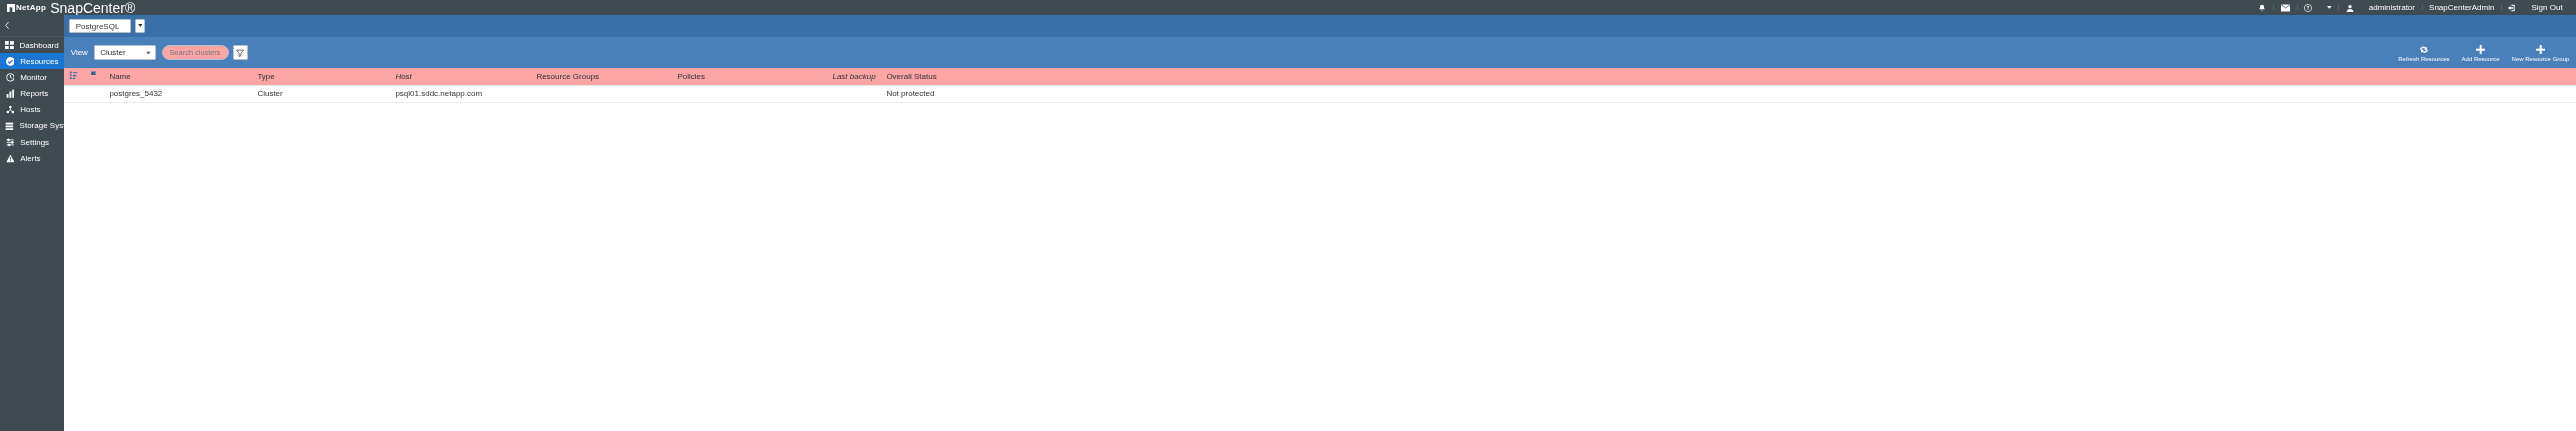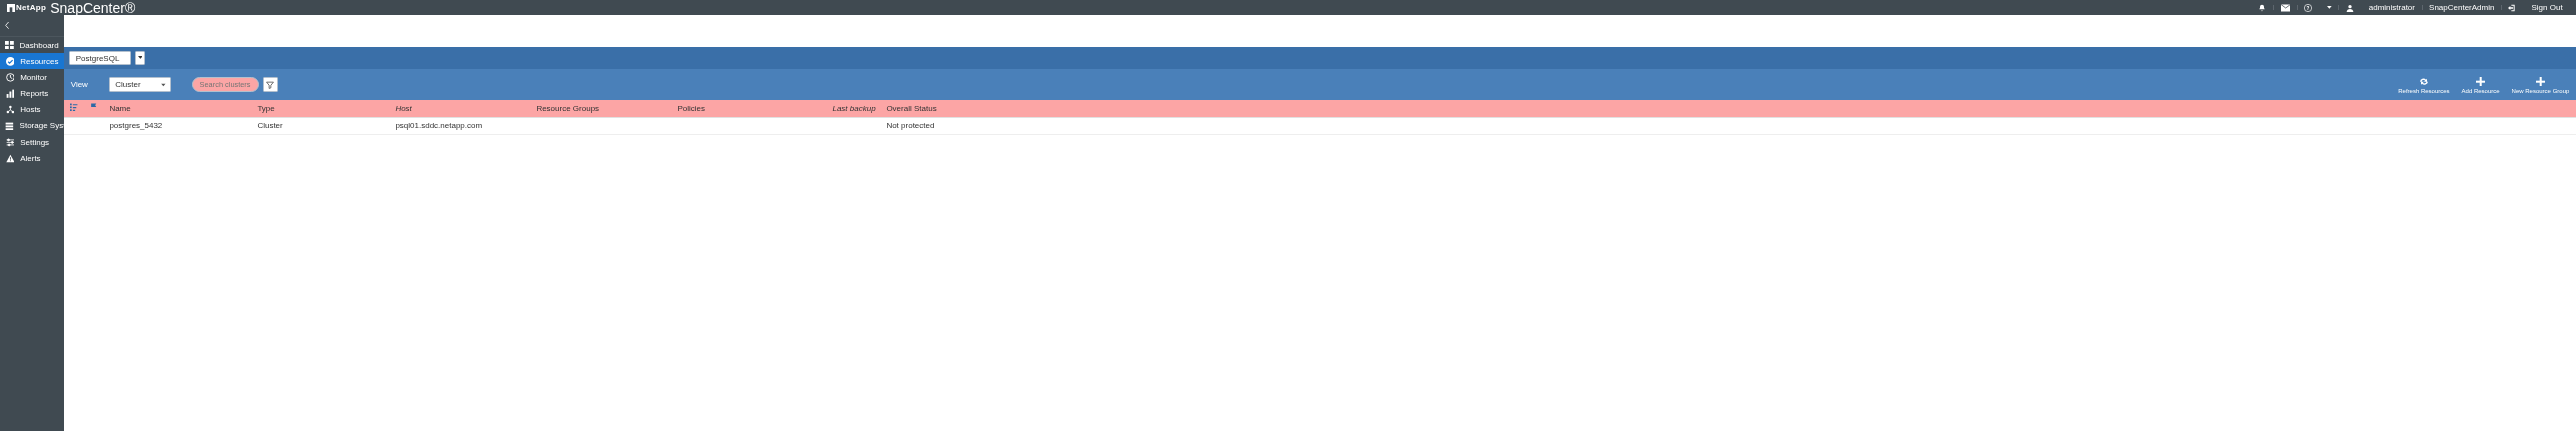--- a/index.html
+++ b/index.html
@@ -21,25 +21,25 @@
   .sidebar { width: 64px; background: #404a51; color: #fff; display: flex; flex-direction: column; font-size: 8px; }
   .sidebar-collapse { height: 22px; display: flex; align-items: center; justify-content: flex-start; padding-left: 4px; border-bottom: 0.7px solid #4c565d; cursor: pointer; }
   .nav-item { display: flex; align-items: center; gap: 5.4px; padding: 3.4px 5.4px; cursor: pointer; min-height: 16px; border-bottom: 0px solid transparent; }
   .nav-item.active { background: #1976d2; }
   .nav-icon { width: 9.4px; height: 9.4px; display: flex; align-items: center; justify-content: center; }
   .nav-label { white-space: nowrap; }
 
   
   .content { flex: 1; display: flex; flex-direction: column; min-width: 0; }
 
-  .context-bar { height: 22px; background: #3a6fa8; display: flex; align-items: center; padding: 0 5.4px; gap: 4px; margin-top: 32px; }
+  .context-bar { height: 22px; background: #3a6fa8; display: flex; align-items: center; padding: 0 5.4px; gap: 4px; }
   .context-btn { background: #fff; color: #333; border: 0.7px solid #b3c0ce; border-radius: 1.3px; padding: 2px 10.8px 2px 5.4px; font-size: 8px; position: relative; cursor: pointer; height: 13.5px; display: flex; align-items: center; }
 
   .toolbar { height: 31px; background: #4a80b9; display: flex; align-items: center; padding: 0 6.7px 0 6.7px; color: #fff; }
-  .toolbar-left { display: flex; align-items: center; gap: 21px; }
+  .toolbar-left { display: flex; align-items: center; gap: 6px; }
   .view-label { font-size: 8px; }
   .select-box { background: #fff; color: #333; border: 0.7px solid #b3c0ce; border-radius: 1.3px; height: 15px; display: flex; align-items: center; position: relative; }
   .select-box.view { width: 62px; padding: 0 12px 0 5.4px; cursor: pointer; }
   .select-box .caret { position: absolute; right: 4px; top: 50%; transform: translateY(-50%); }
   .search-wrap { display: flex; align-items: center; }
   .search-input { background: #fca5a5; border: 0.7px solid #b3c0ce; border-radius: 8px 8px 8px 8px; height: 15px; width: 67px; padding: 0 6.7px; font-size: 7.4px; color: #333; outline: none; }
   .filter-btn { height: 15px; width: 15px; background: #fff; border: 0.7px solid #b3c0ce; border-radius: 1.3px; display: flex; align-items: center; justify-content: center; cursor: pointer; margin-left: 4px; }
 
   .toolbar-right { margin-left: auto; display: flex; gap: 12px; align-items: flex-start; padding-top: 1.3px; }
   .tool-action { display: flex; flex-direction: column; align-items: center; gap: 1.3px; cursor: pointer; color: #fff; font-size: 6px; min-width: 27px; }

